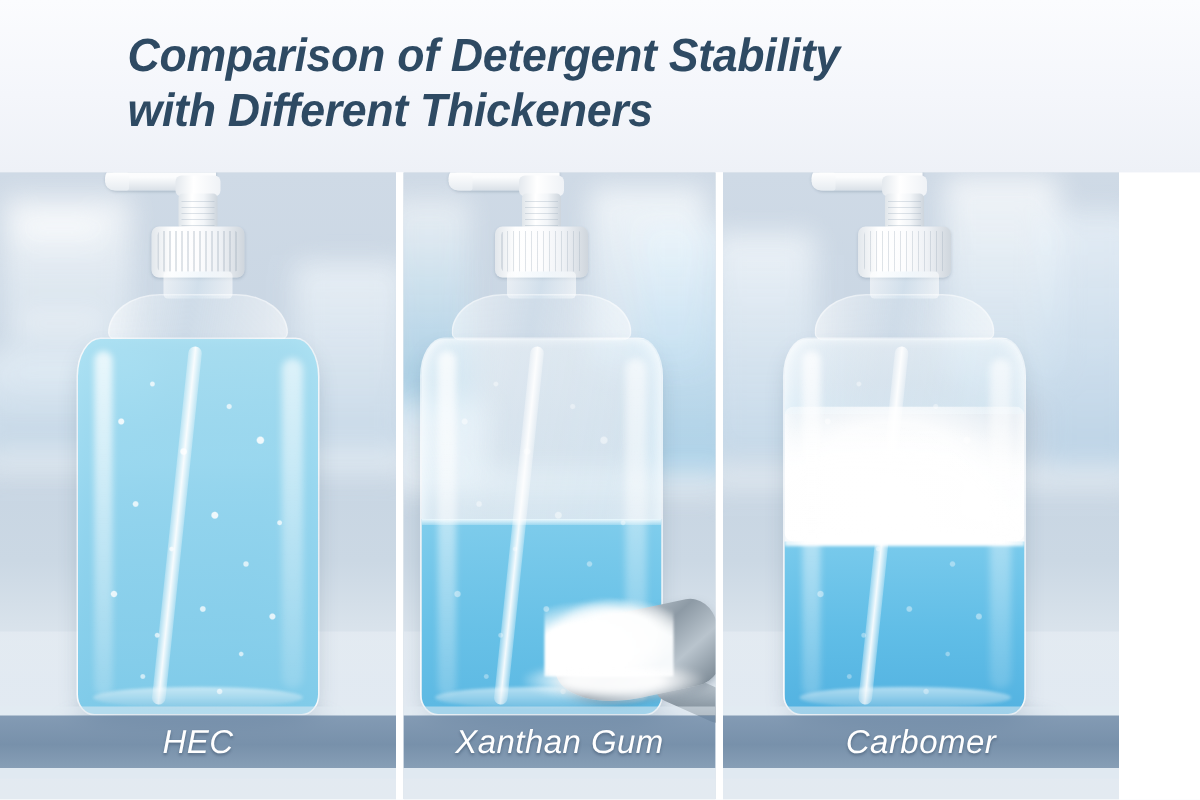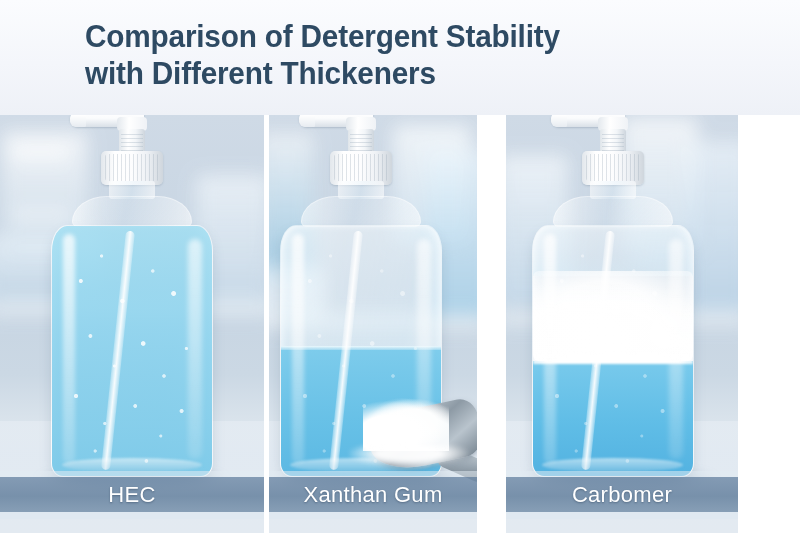--- a/index.html
+++ b/index.html
@@ -1,21 +1,21 @@
 <!DOCTYPE html>
 <html><head>
 <meta charset="utf-8">
 <style>
   html,body{margin:0;padding:0;}
   body{
     width:800px;height:533px;overflow:hidden;
     font-family:"Liberation Sans","DejaVu Sans",sans-serif;
     background:#ffffff;
   }
-  .frame{position:relative;width:800px;height:533px;overflow:hidden;background:#f3f5fa;}
+  .frame{position:relative;width:800px;height:533px;overflow:hidden;background:#f3f5fa;font-style:italic;}
 
   
   .header{
     position:absolute;left:0;top:0;width:800px;height:115px;
     background:linear-gradient(180deg,#fbfcfe 0%,#f4f6fb 55%,#eef1f7 100%);
   }
   .title{
     position:absolute;left:85px;top:18px;width:650px;
     color:#2e4a63;
     font-size:31px;line-height:37px;font-weight:bold;
@@ -24,21 +24,21 @@
     transform:scaleX(0.96);transform-origin:left top;
     white-space:pre-line;
   }
 
   
   .strip{position:absolute;left:0;top:115px;width:800px;height:418px;background:#ffffff;display:flex;}
   .panel{position:relative;height:418px;overflow:hidden;background:#c3d2de;}
   .p1{width:264px;}
   .gap{width:5px;height:418px;background:#ffffff;flex:none;}
   .p2{width:208px;}
-  .p3{width:232px;margin-left:24px;}
+  .p3{width:264px;}
 
   
   .bg{position:absolute;inset:0;overflow:hidden;}
   .bg-base{position:absolute;inset:0;
     background:
       linear-gradient(180deg,#cfdae6 0%,#c6d4e2 40%,#cbd8e4 62%,#dce5ed 75%,#e6ecf2 100%);
   }
   .bg-blur{position:absolute;inset:0;filter:blur(9px);opacity:.95;}
   .glass{position:absolute;border-radius:6px;}
   .shelf{position:absolute;left:-4%;right:-4%;height:14px;background:#eef3f7;opacity:.75;}

